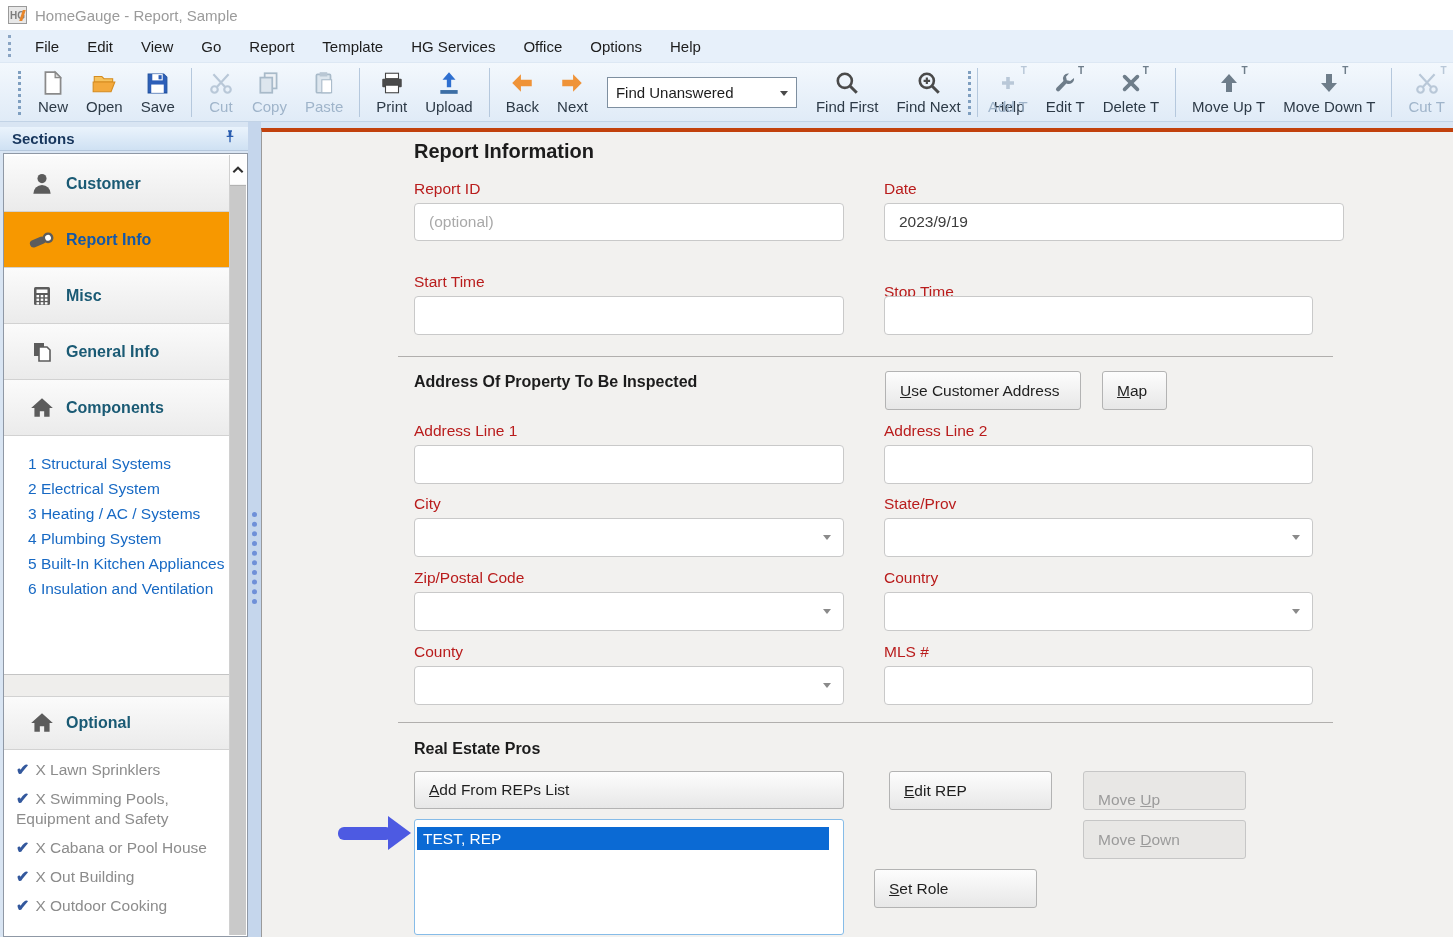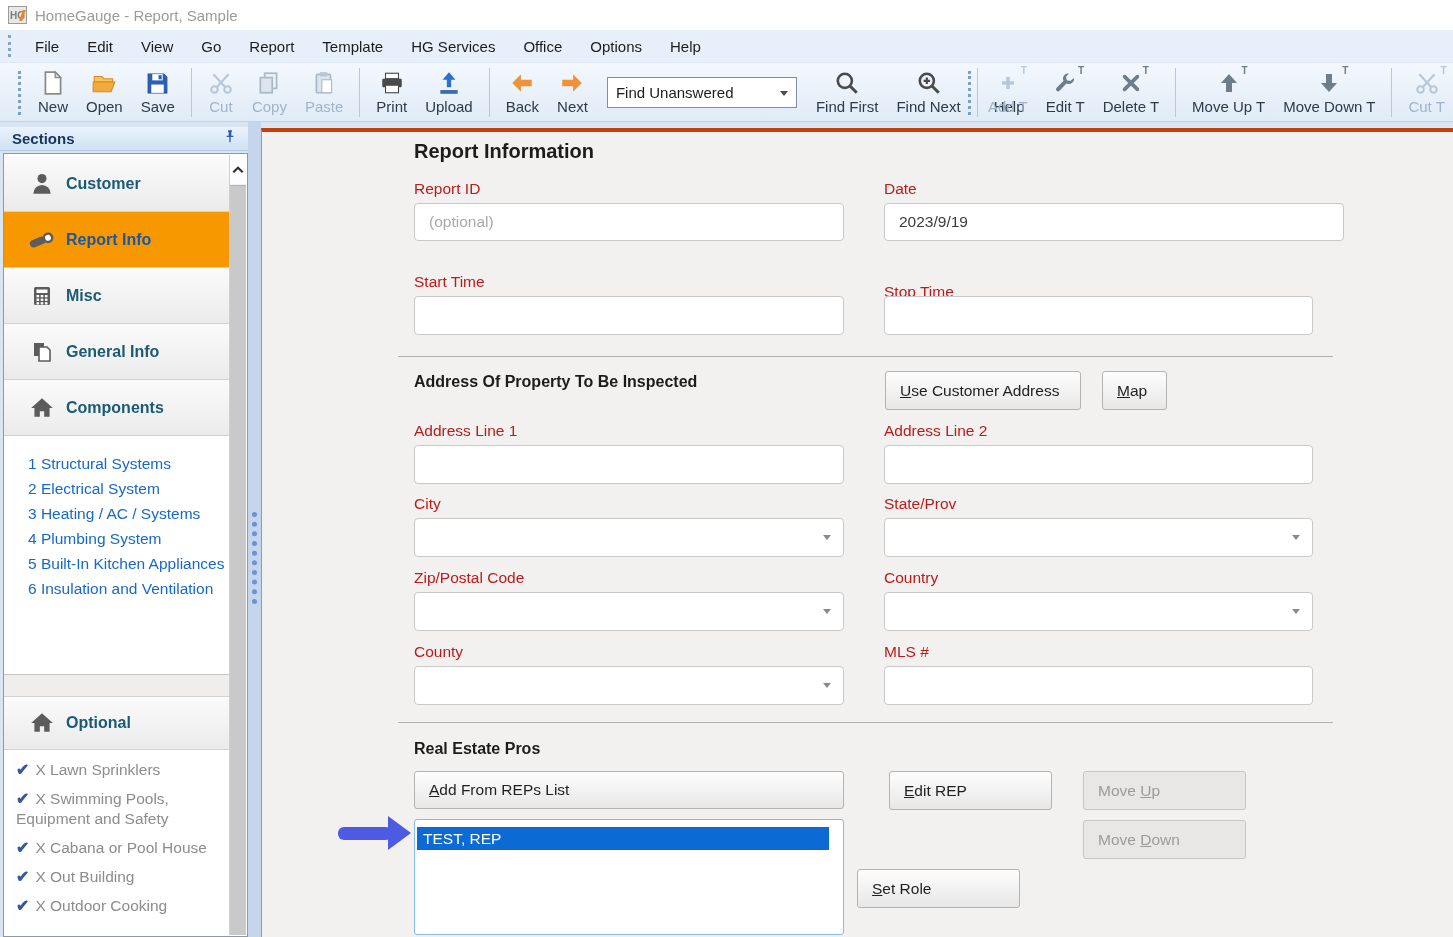--- a/index.html
+++ b/index.html
@@ -460,23 +460,23 @@
     <div class="hline" style="left:136px; top:590px; width:935px;"></div>
 
     <div class="pos h2" style="left:152px; top:608px;">Real Estate Pros</div>
     <div class="btn" style="left:152px; top:639px; width:430px; height:38px;"><span><span></span><span class="u">A</span><span>dd From REPs List</span></span></div>
 
     <div class="listbox" style="left:152px; top:687px; width:430px; height:116px;">
       <div class="list-sel">TEST, REP</div>
     </div>
 
     <div class="btn" style="left:627px; top:639px; width:163px; height:39px;"><span><span></span><span class="u">E</span><span>dit REP</span></span></div>
-    <div class="btn" style="left:595px; top:737px; width:163px; height:39px;"><span><span></span><span class="u">S</span><span>et Role</span></span></div>
-
-    <div class="btn disabled" style="left:821px; top:639px; width:163px; height:39px;"><span><span>Move </span><span class="u">U</span><span>p</span></span></div>
+    <div class="btn" style="left:612px; top:737px; width:163px; height:39px;"><span><span></span><span class="u">S</span><span>et Role</span></span></div>
+
+    <div class="btn disabled" style="left:821px; top:639px; width:163px; height:39px;align-items:flex-end;"><span><span>Move </span><span class="u">U</span><span>p</span></span></div>
     <div class="btn disabled" style="left:821px; top:688px; width:163px; height:39px;"><span><span>Move </span><span class="u">D</span><span>own</span></span></div>
   </div>
 
   <div class="ptr-arrow" style="left:338px; top:816px; width:74px; height:34px;">
     <div class="ptr-body"></div>
     <div class="ptr-head"></div>
   </div>
 
 </div>
 

